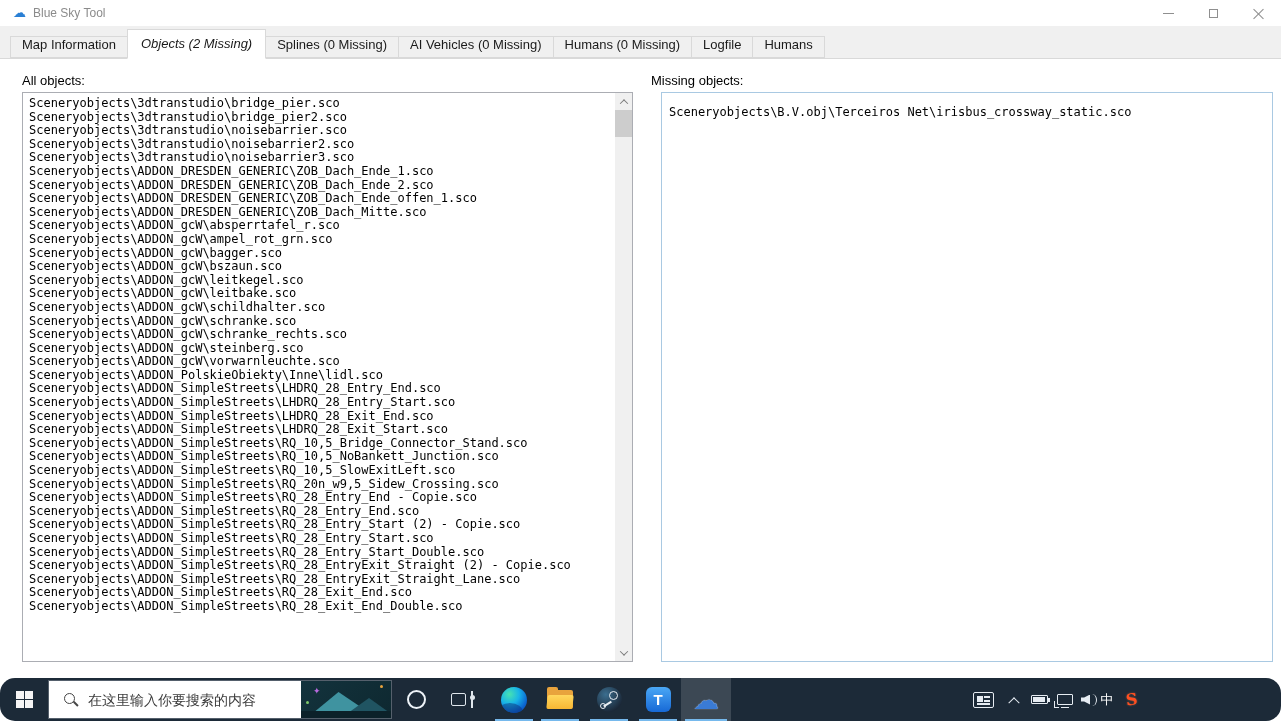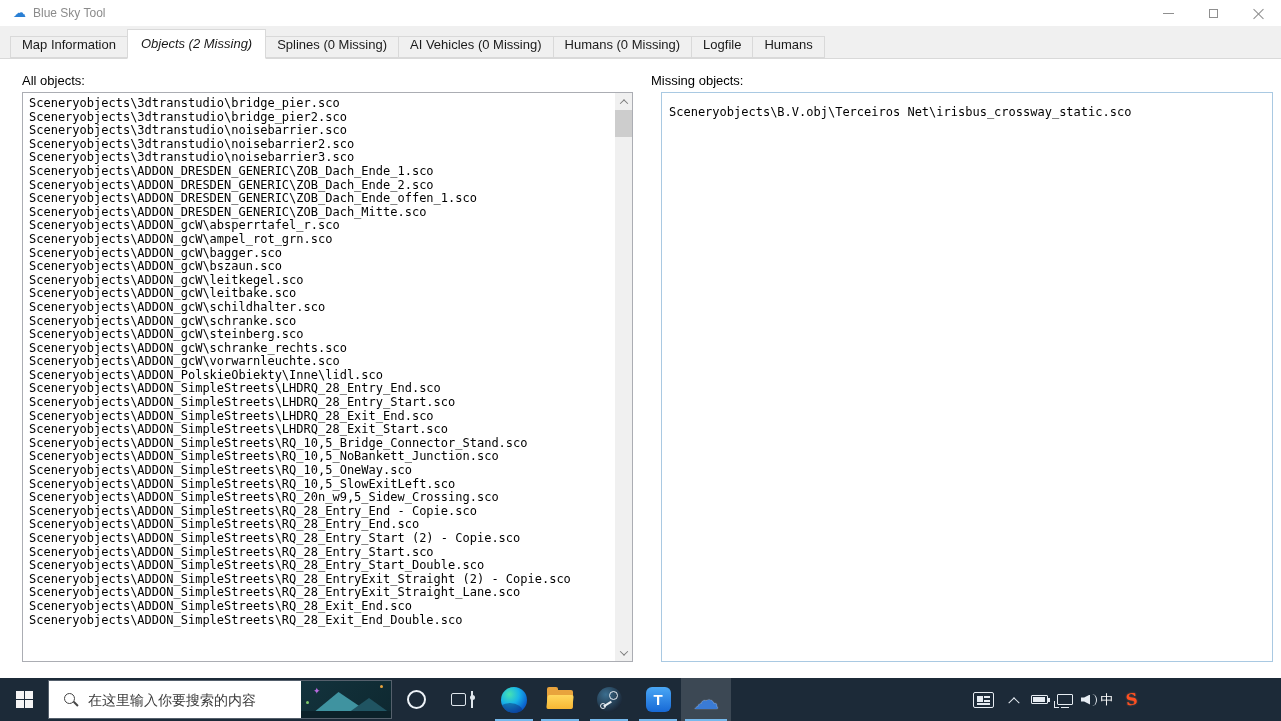--- a/index.html
+++ b/index.html
@@ -39,21 +39,21 @@
   .sb-btn { position:absolute; left:0; width:17px; height:17px; display:flex; align-items:center; justify-content:center; }
   .sb-up { top:0; } .sb-down { bottom:0; }
   .chev { width:6px; height:6px; border-left:1px solid #7b7b7b; border-top:1px solid #7b7b7b; }
   .chev.up { transform:rotate(45deg) translate(1px,1px); }
   .chev.down { transform:rotate(225deg) translate(1px,1px); }
   .sb-thumb { position:absolute; left:0; top:17px; width:17px; height:27px; background:#cdcdcd; }
 
   .textbox { position:absolute; left:661px; top:33px; width:612px; height:570px; background:#fff; border:1px solid #a9c9e2; padding:13px 0 0 7px; overflow:hidden; }
 
   
-  .taskbar { position:absolute; left:0; top:678px; width:1281px; height:43px; background:#1c2a38; }
+  .taskbar { position:absolute; left:0; top:678px; width:1281px; height:43px; background:#1c2a38;border-radius:15px; }
   .tb-abs { position:absolute; top:0; height:43px; display:flex; align-items:center; justify-content:center; }
   .start { left:0; width:48px; }
   .winlogo { display:grid; grid-template-columns:8px 8px; grid-template-rows:8px 8px; gap:1px; }
   .winlogo div { background:#f5f5f5; }
 
   .searchbox { position:absolute; left:48px; top:2px; width:344px; height:39px; background:#fff; border:1px solid #55606c; display:flex; align-items:center; overflow:hidden; }
   .mag { position:relative; width:18px; height:18px; margin-left:13px; flex:0 0 auto; }
   .mag:before { content:""; position:absolute; left:2px; top:2px; width:9px; height:9px; border:1.5px solid #444; border-radius:50%; }
   .mag:after { content:""; position:absolute; left:11px; top:12px; width:6px; height:1.5px; background:#444; transform:rotate(45deg); }
   .search-input { border:none; outline:none; flex:1 1 auto; height:100%; font-size:14px; color:#333; font-family:"Liberation Sans", sans-serif; padding-left:8px; min-width:0; background:transparent; }
@@ -153,31 +153,30 @@
           <div class="mono-line">Sceneryobjects\ADDON_DRESDEN_GENERIC\ZOB_Dach_Ende_offen_1.sco</div>
           <div class="mono-line">Sceneryobjects\ADDON_DRESDEN_GENERIC\ZOB_Dach_Mitte.sco</div>
           <div class="mono-line">Sceneryobjects\ADDON_gcW\absperrtafel_r.sco</div>
           <div class="mono-line">Sceneryobjects\ADDON_gcW\ampel_rot_grn.sco</div>
           <div class="mono-line">Sceneryobjects\ADDON_gcW\bagger.sco</div>
           <div class="mono-line">Sceneryobjects\ADDON_gcW\bszaun.sco</div>
           <div class="mono-line">Sceneryobjects\ADDON_gcW\leitkegel.sco</div>
           <div class="mono-line">Sceneryobjects\ADDON_gcW\leitbake.sco</div>
           <div class="mono-line">Sceneryobjects\ADDON_gcW\schildhalter.sco</div>
           <div class="mono-line">Sceneryobjects\ADDON_gcW\schranke.sco</div>
+          <div class="mono-line">Sceneryobjects\ADDON_gcW\schranke_rechts.sco</div>
           <div class="mono-line">Sceneryobjects\ADDON_gcW\steinberg.sco</div>
-          <div class="mono-line">Sceneryobjects\ADDON_gcW\schranke_rechts.sco</div>
           <div class="mono-line">Sceneryobjects\ADDON_gcW\vorwarnleuchte.sco</div>
           <div class="mono-line">Sceneryobjects\ADDON_PolskieObiekty\Inne\lidl.sco</div>
           <div class="mono-line">Sceneryobjects\ADDON_SimpleStreets\LHDRQ_28_Entry_End.sco</div>
           <div class="mono-line">Sceneryobjects\ADDON_SimpleStreets\LHDRQ_28_Entry_Start.sco</div>
           <div class="mono-line">Sceneryobjects\ADDON_SimpleStreets\LHDRQ_28_Exit_End.sco</div>
           <div class="mono-line">Sceneryobjects\ADDON_SimpleStreets\LHDRQ_28_Exit_Start.sco</div>
           <div class="mono-line">Sceneryobjects\ADDON_SimpleStreets\RQ_10,5_Bridge_Connector_Stand.sco</div>
           <div class="mono-line">Sceneryobjects\ADDON_SimpleStreets\RQ_10,5_NoBankett_Junction.sco</div>
-          <div class="mono-line">Sceneryobjects\ADDON_SimpleStreets\RQ_10,5_OneWay.sco</div>
           <div class="mono-line">Sceneryobjects\ADDON_SimpleStreets\RQ_10,5_SlowExitLeft.sco</div>
           <div class="mono-line">Sceneryobjects\ADDON_SimpleStreets\RQ_20n_w9,5_Sidew_Crossing.sco</div>
           <div class="mono-line">Sceneryobjects\ADDON_SimpleStreets\RQ_28_Entry_End - Copie.sco</div>
           <div class="mono-line">Sceneryobjects\ADDON_SimpleStreets\RQ_28_Entry_End.sco</div>
           <div class="mono-line">Sceneryobjects\ADDON_SimpleStreets\RQ_28_Entry_Start (2) - Copie.sco</div>
           <div class="mono-line">Sceneryobjects\ADDON_SimpleStreets\RQ_28_Entry_Start.sco</div>
           <div class="mono-line">Sceneryobjects\ADDON_SimpleStreets\RQ_28_Entry_Start_Double.sco</div>
           <div class="mono-line">Sceneryobjects\ADDON_SimpleStreets\RQ_28_EntryExit_Straight (2) - Copie.sco</div>
           <div class="mono-line">Sceneryobjects\ADDON_SimpleStreets\RQ_28_EntryExit_Straight_Lane.sco</div>
           <div class="mono-line">Sceneryobjects\ADDON_SimpleStreets\RQ_28_Exit_End.sco</div>

